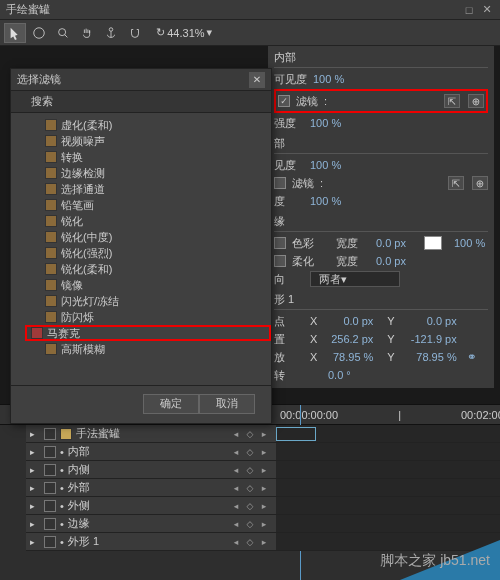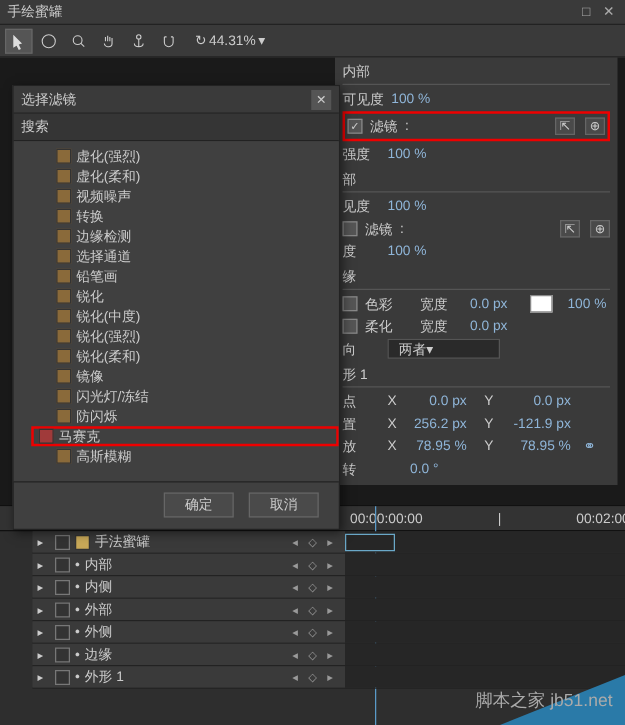--- a/index.html
+++ b/index.html
@@ -22,27 +22,27 @@
 .sect{margin-top:4px}
 .secthdr{border-bottom:1px solid #555;padding-bottom:2px;margin-bottom:2px}
 .dropdown{background:#2a2a2a;border:1px solid #555;height:16px;padding:0 8px;display:flex;align-items:center;justify-content:flex-start;width:90px}
 .swatch{width:18px;height:14px;background:#fff;border:1px solid #888}
 .linkic{color:#8fb5d8;font-size:12px}
 
 
 .modal{position:absolute;top:68px;left:10px;width:262px;height:356px;background:#404040;border:1px solid #222;box-shadow:2px 2px 8px rgba(0,0,0,.5);z-index:10}
 .mhdr{height:22px;background:#3a3a3a;display:flex;align-items:center;justify-content:space-between;padding:0 6px;border-bottom:1px solid #222}
 .closex{width:16px;height:16px;background:#555;display:flex;align-items:center;justify-content:center;font-size:10px}
-.msearch{height:22px;background:#353535;border-bottom:1px solid #222;display:flex;align-items:center;padding:0 6px}
+.msearch{height:22px;background:#353535;border-bottom:1px solid #222;display:flex;align-items:center;padding:0 20px}
 .mlist{height:272px;overflow:auto;background:#404040;padding:4px 0 4px 30px}
 .mitem{height:16px;display:flex;align-items:center;gap:4px;padding:0 4px}
 .mitem.hl{border:2px solid #e00;margin-left:-16px;}
 .fico{width:12px;height:12px;background:#8a6a3a;border:1px solid #333}
 .fico.r{background:#a03a3a}
-.mbtns{height:36px;display:flex;align-items:center;justify-content:flex-end;gap:12px;padding:0 16px;border-top:1px solid #222}
+.mbtns{height:36px;display:flex;align-items:center;justify-content:flex-end;padding:0 16px;border-top:1px solid #222}
 .btn{width:56px;height:20px;background:#4a4a4a;border:1px solid #666;display:flex;align-items:center;justify-content:center}
 
 
 .timeline{position:absolute;bottom:0;left:0;right:0;height:176px;background:#2e2e2e;border-top:1px solid #111}
 .ruler{height:20px;background:#333;display:flex;align-items:center;padding-left:280px;gap:60px;font-size:9px;border-bottom:1px solid #111}
 .layers{padding-left:26px}
 .layer{height:18px;display:flex;align-items:center;border-bottom:1px solid #222;position:relative}
 .lleft{width:250px;display:flex;align-items:center;gap:4px;background:#3a3a3a;padding-left:4px;height:100%}
 .twirl{width:10px;font-size:9px}
 .lchk{width:12px;height:12px;border:1px solid #777;background:#333}
@@ -211,24 +211,20 @@
   <div class="mhdr">
     <span>选择滤镜</span>
     <span class="closex">✕</span>
   </div>
   <div class="msearch">
     <span>搜索</span>
   </div>
   <div class="mlist" id="filter-list">
       <div class="mitem">
         <span class="fico"></span>
-        <span>虚化(强烈)</span>
-      </div>
-      <div class="mitem">
-        <span class="fico"></span>
         <span>虚化(柔和)</span>
       </div>
       <div class="mitem">
         <span class="fico"></span>
         <span>视频噪声</span>
       </div>
       <div class="mitem">
         <span class="fico"></span>
         <span>转换</span>
       </div>

